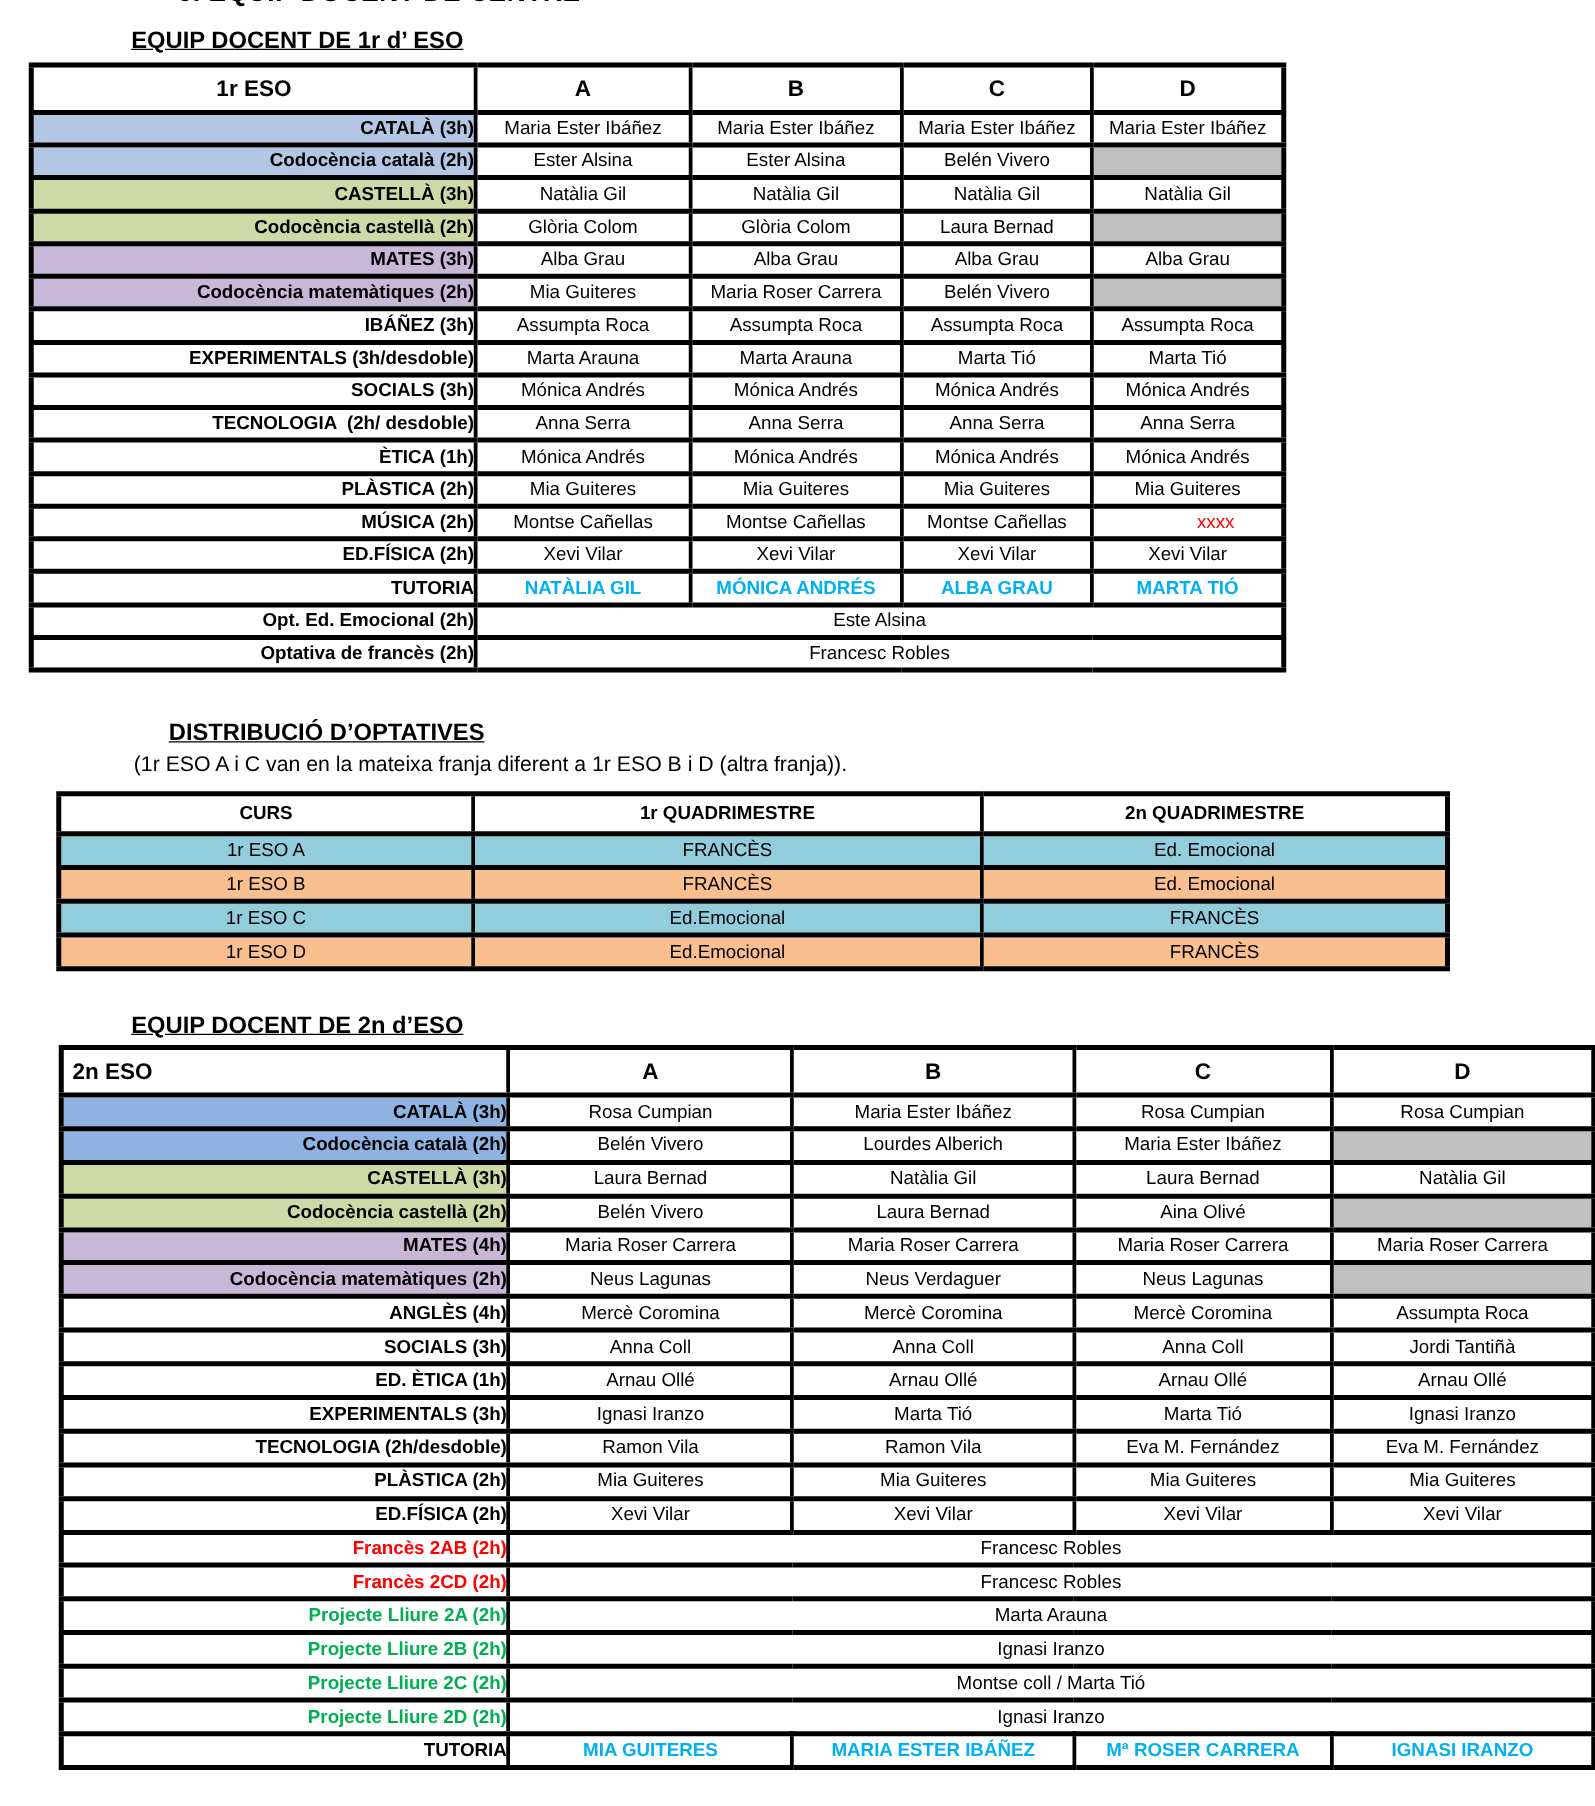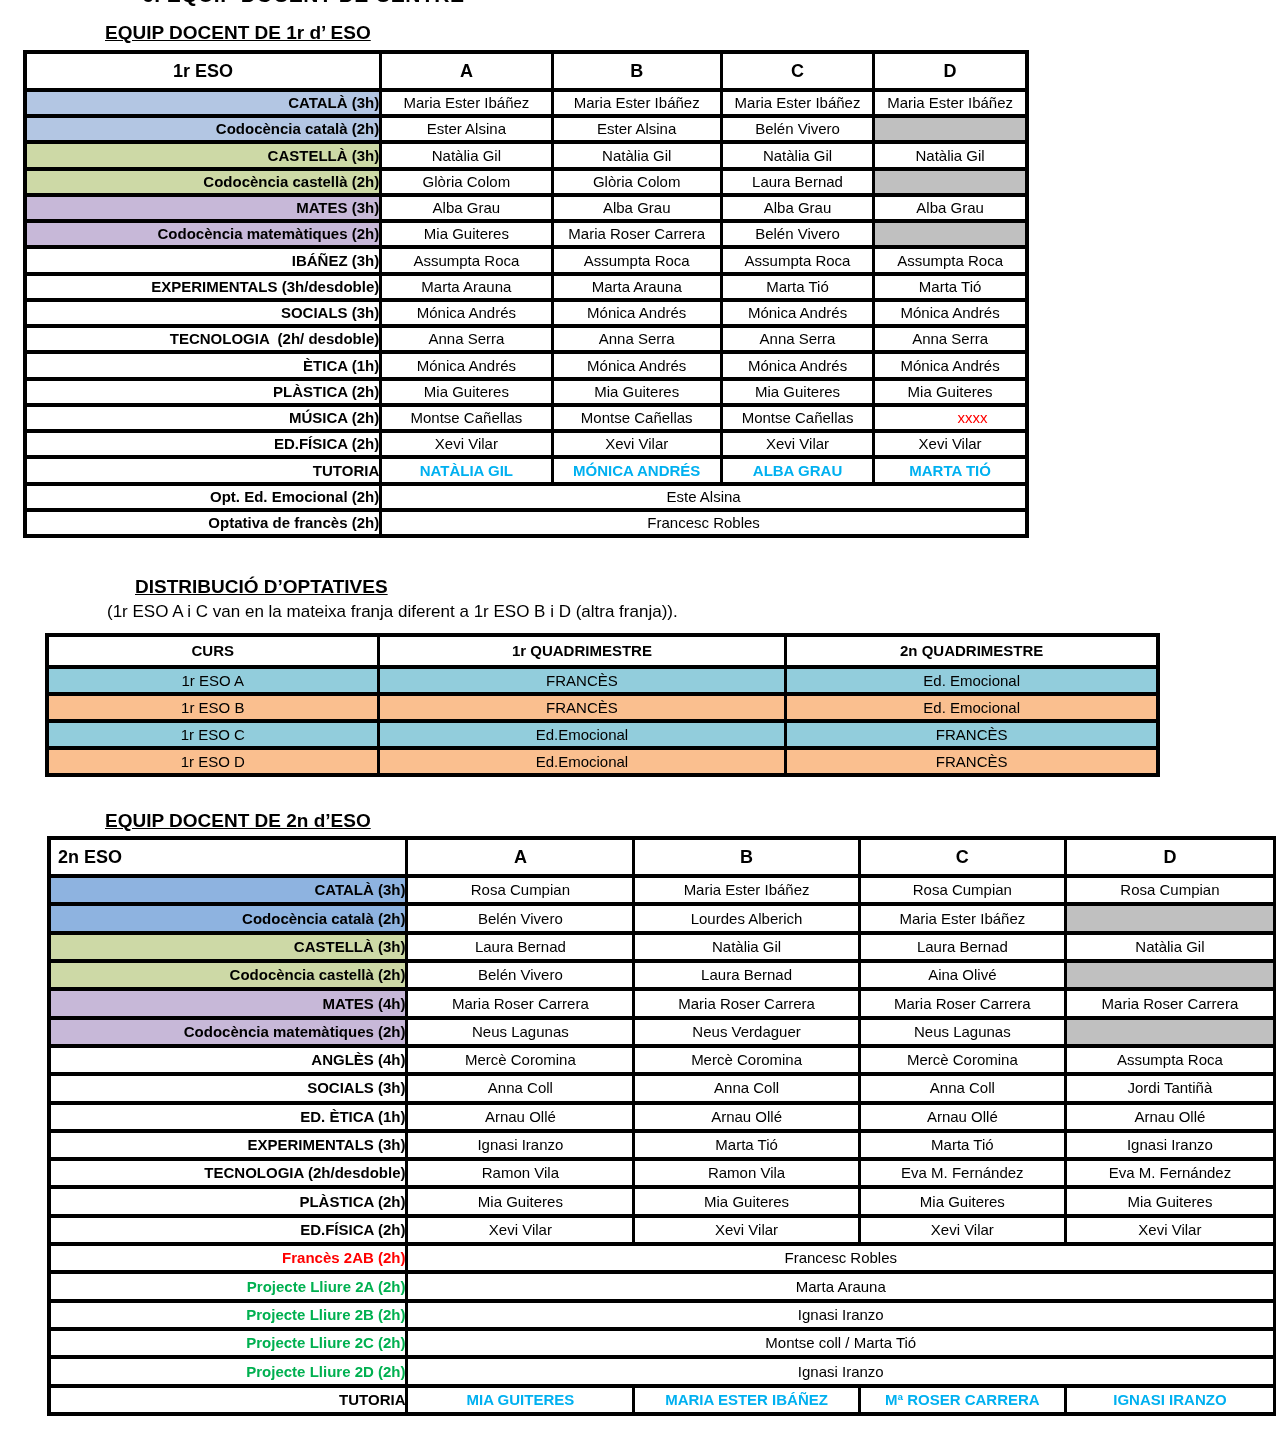--- a/index.html
+++ b/index.html
@@ -329,20 +329,24 @@
             <td class="val">Xevi Vilar</td>
             <td class="val">Xevi Vilar</td>
             <td class="val">Xevi Vilar</td>
             <td class="val">Xevi Vilar</td>
           </tr>
           <tr>
             <td class="lbl" style="color: rgb(255, 0, 0);">Francès 2AB (2h)</td>
             <td class="val" colspan="4">Francesc Robles</td>
           </tr>
           <tr>
+            <td class="lbl" style="color: rgb(255, 0, 0);">Francès 2CD (2h)</td>
+            <td class="val" colspan="4">Francesc Robles</td>
+          </tr>
+          <tr>
             <td class="lbl" style="color: rgb(0, 176, 80);">Projecte Lliure 2A (2h)</td>
             <td class="val" colspan="4">Marta Arauna</td>
           </tr>
           <tr>
             <td class="lbl" style="color: rgb(0, 176, 80); margin-top: 44px;">Projecte Lliure 2B (2h)</td>
             <td class="val" colspan="4">Ignasi Iranzo</td>
           </tr>
           <tr>
             <td class="lbl" style="color: rgb(0, 176, 80);">Projecte Lliure 2C (2h)</td>
             <td class="val" colspan="4">Montse coll / Marta Tió</td>

